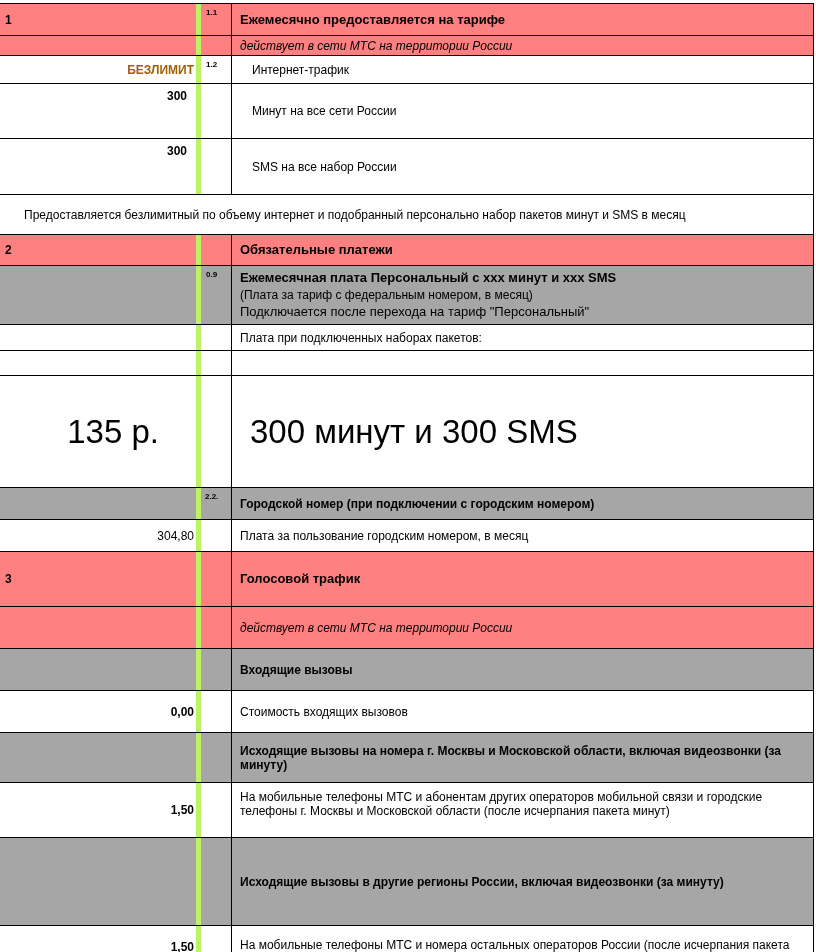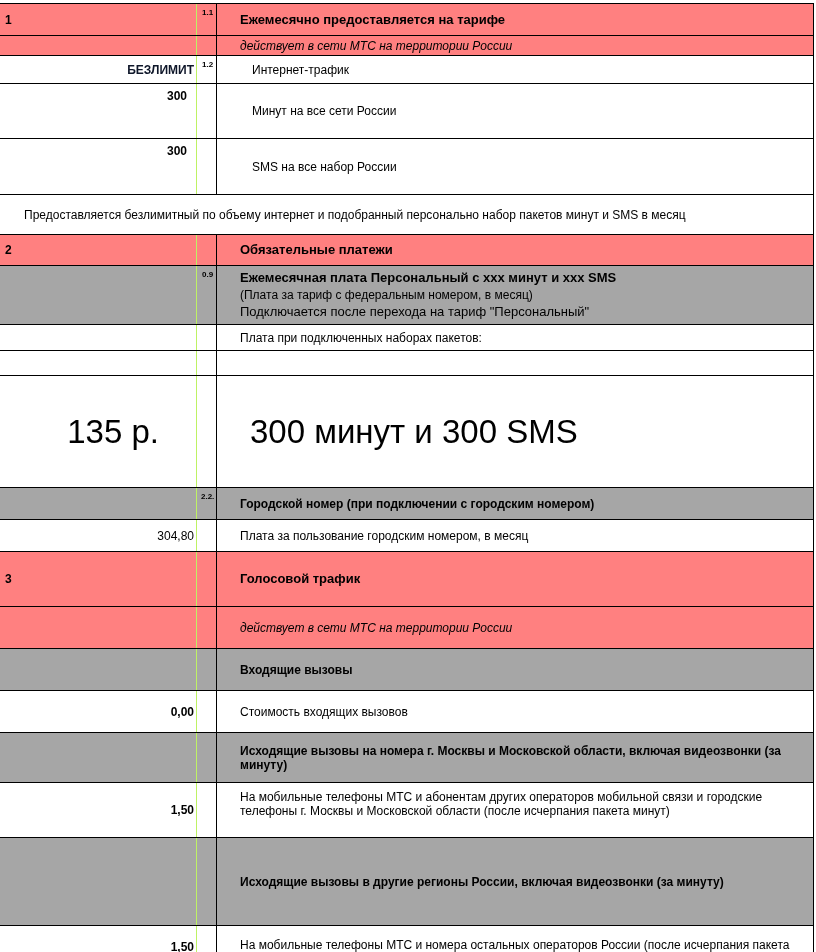--- a/index.html
+++ b/index.html
@@ -4,33 +4,33 @@
 <style>
   html, body { margin: 0; padding: 0; background: #ffffff; }
   body { width: 816px; height: 952px; overflow: hidden; position: relative;
          font-family: "Liberation Sans", sans-serif; color: #000; }
   .sheet { position: absolute; left: 0; top: 0; width: 816px; }
   .row { position: absolute; left: 0; width: 814px; border-bottom: 1px solid #000;
          box-sizing: border-box; border-right: 1px solid #000; }
   .row.top { border-top: 1px solid #000; }
   .c1, .c2, .c3 { position: absolute; top: 0; bottom: 0; box-sizing: border-box; }
   .c1 { left: 0; width: 196px; }
-  .c2 { left: 196px; width: 21px; border-left: 1px solid #bef264; border-right: 1px solid #000; }
+  .c2 { left: 196px; width: 36px; border-left: 5px solid #bef264; border-right: 1px solid #000; }
   .c3 { left: 217px; right: 0; }
   .pink { background: #ff8080; }
   .gray { background: #a6a6a6; }
   .white { background: #ffffff; }
   .num { position: absolute; right: 4px; font-size: 12px; font-weight: bold; }
   .idx { position: absolute; left: 5px; font-size: 12px; font-weight: bold; }
   .sup { position: absolute; left: 5px; top: 4px; font-size: 8px; font-weight: bold; }
   .txt { position: absolute; left: 3px; right: 4px; font-size: 12px; line-height: 14px; padding-left: 20px; }
   .b { font-weight: bold; }
   .bl { font-weight: bold; font-size: 13px; }
   .it { font-style: italic; }
-  .red { color: #0f172a; }
+  .red { color: #a16207; }
   .big { font-size: 33px; font-weight: normal; }
   .vc { top: 50%; transform: translateY(-50%); }
 </style>
 </head>
 <body>
 
 <div class="sheet">
 
   <div class="row top pink" style="top:3px;height:33px;">
     <div class="c1">

